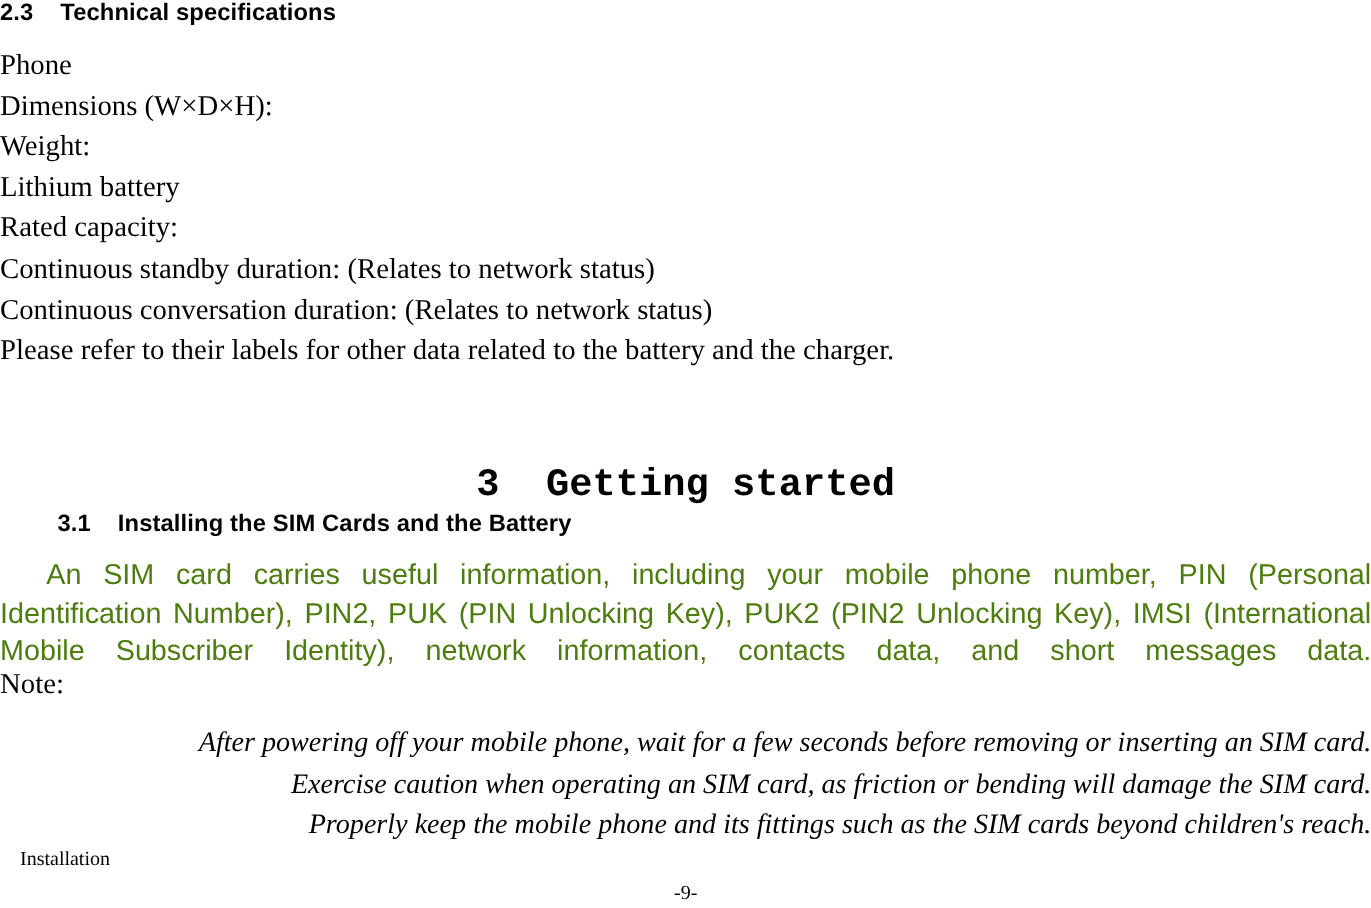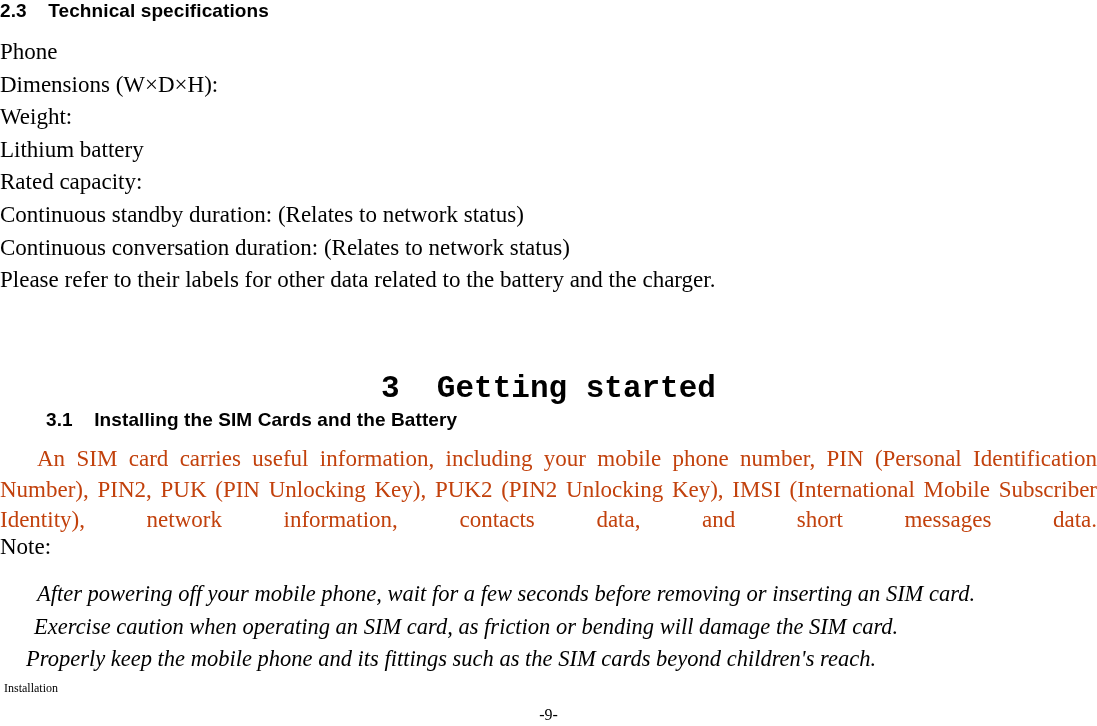--- a/index.html
+++ b/index.html
@@ -75,26 +75,26 @@
     white-space: pre;
     color: #000;
   }
 
   
   .body-para {
     position: absolute;
     left: 0px;
     top: 444px;
     width: 1097px;
-    font-family: Liberation Serif, serif;
+    font-family: Liberation Sans, sans-serif;
     font-size: 23px;
     line-height: 30.5px;
     text-align: justify;
     text-indent: 37px;
-    color: #c2410c;
+    color: #4d7c0f;
     hyphens: none;
   }
   .body-para::after {
     content: "";
     display: inline-block;
     width: 100%;
   }
 
   
   .note-label {
@@ -112,32 +112,33 @@
     top: 578px;
     width: 1097px;
   }
   .note-line {
     font-family: "Liberation Serif", serif;
     font-style: italic;
     font-size: 22.5px;
     line-height: 32.5px;
     white-space: pre;
     color: #000;
+    text-align: right;
   }
   .note-line.i1 { padding-left: 37px; }
   .note-line.i2 { padding-left: 34px; }
   .note-line.i3 { padding-left: 26px; }
 
   
   .footer-label {
     position: absolute;
-    left: 4px;
+    left: 16px;
     top: 677px;
     font-family: "Liberation Serif", serif;
-    font-size: 12px;
+    font-size: 16px;
     line-height: 22px;
     white-space: pre;
   }
   .page-number {
     position: absolute;
     left: 0px;
     top: 705px;
     width: 1097px;
     text-align: center;
     font-family: "Liberation Serif", serif;

